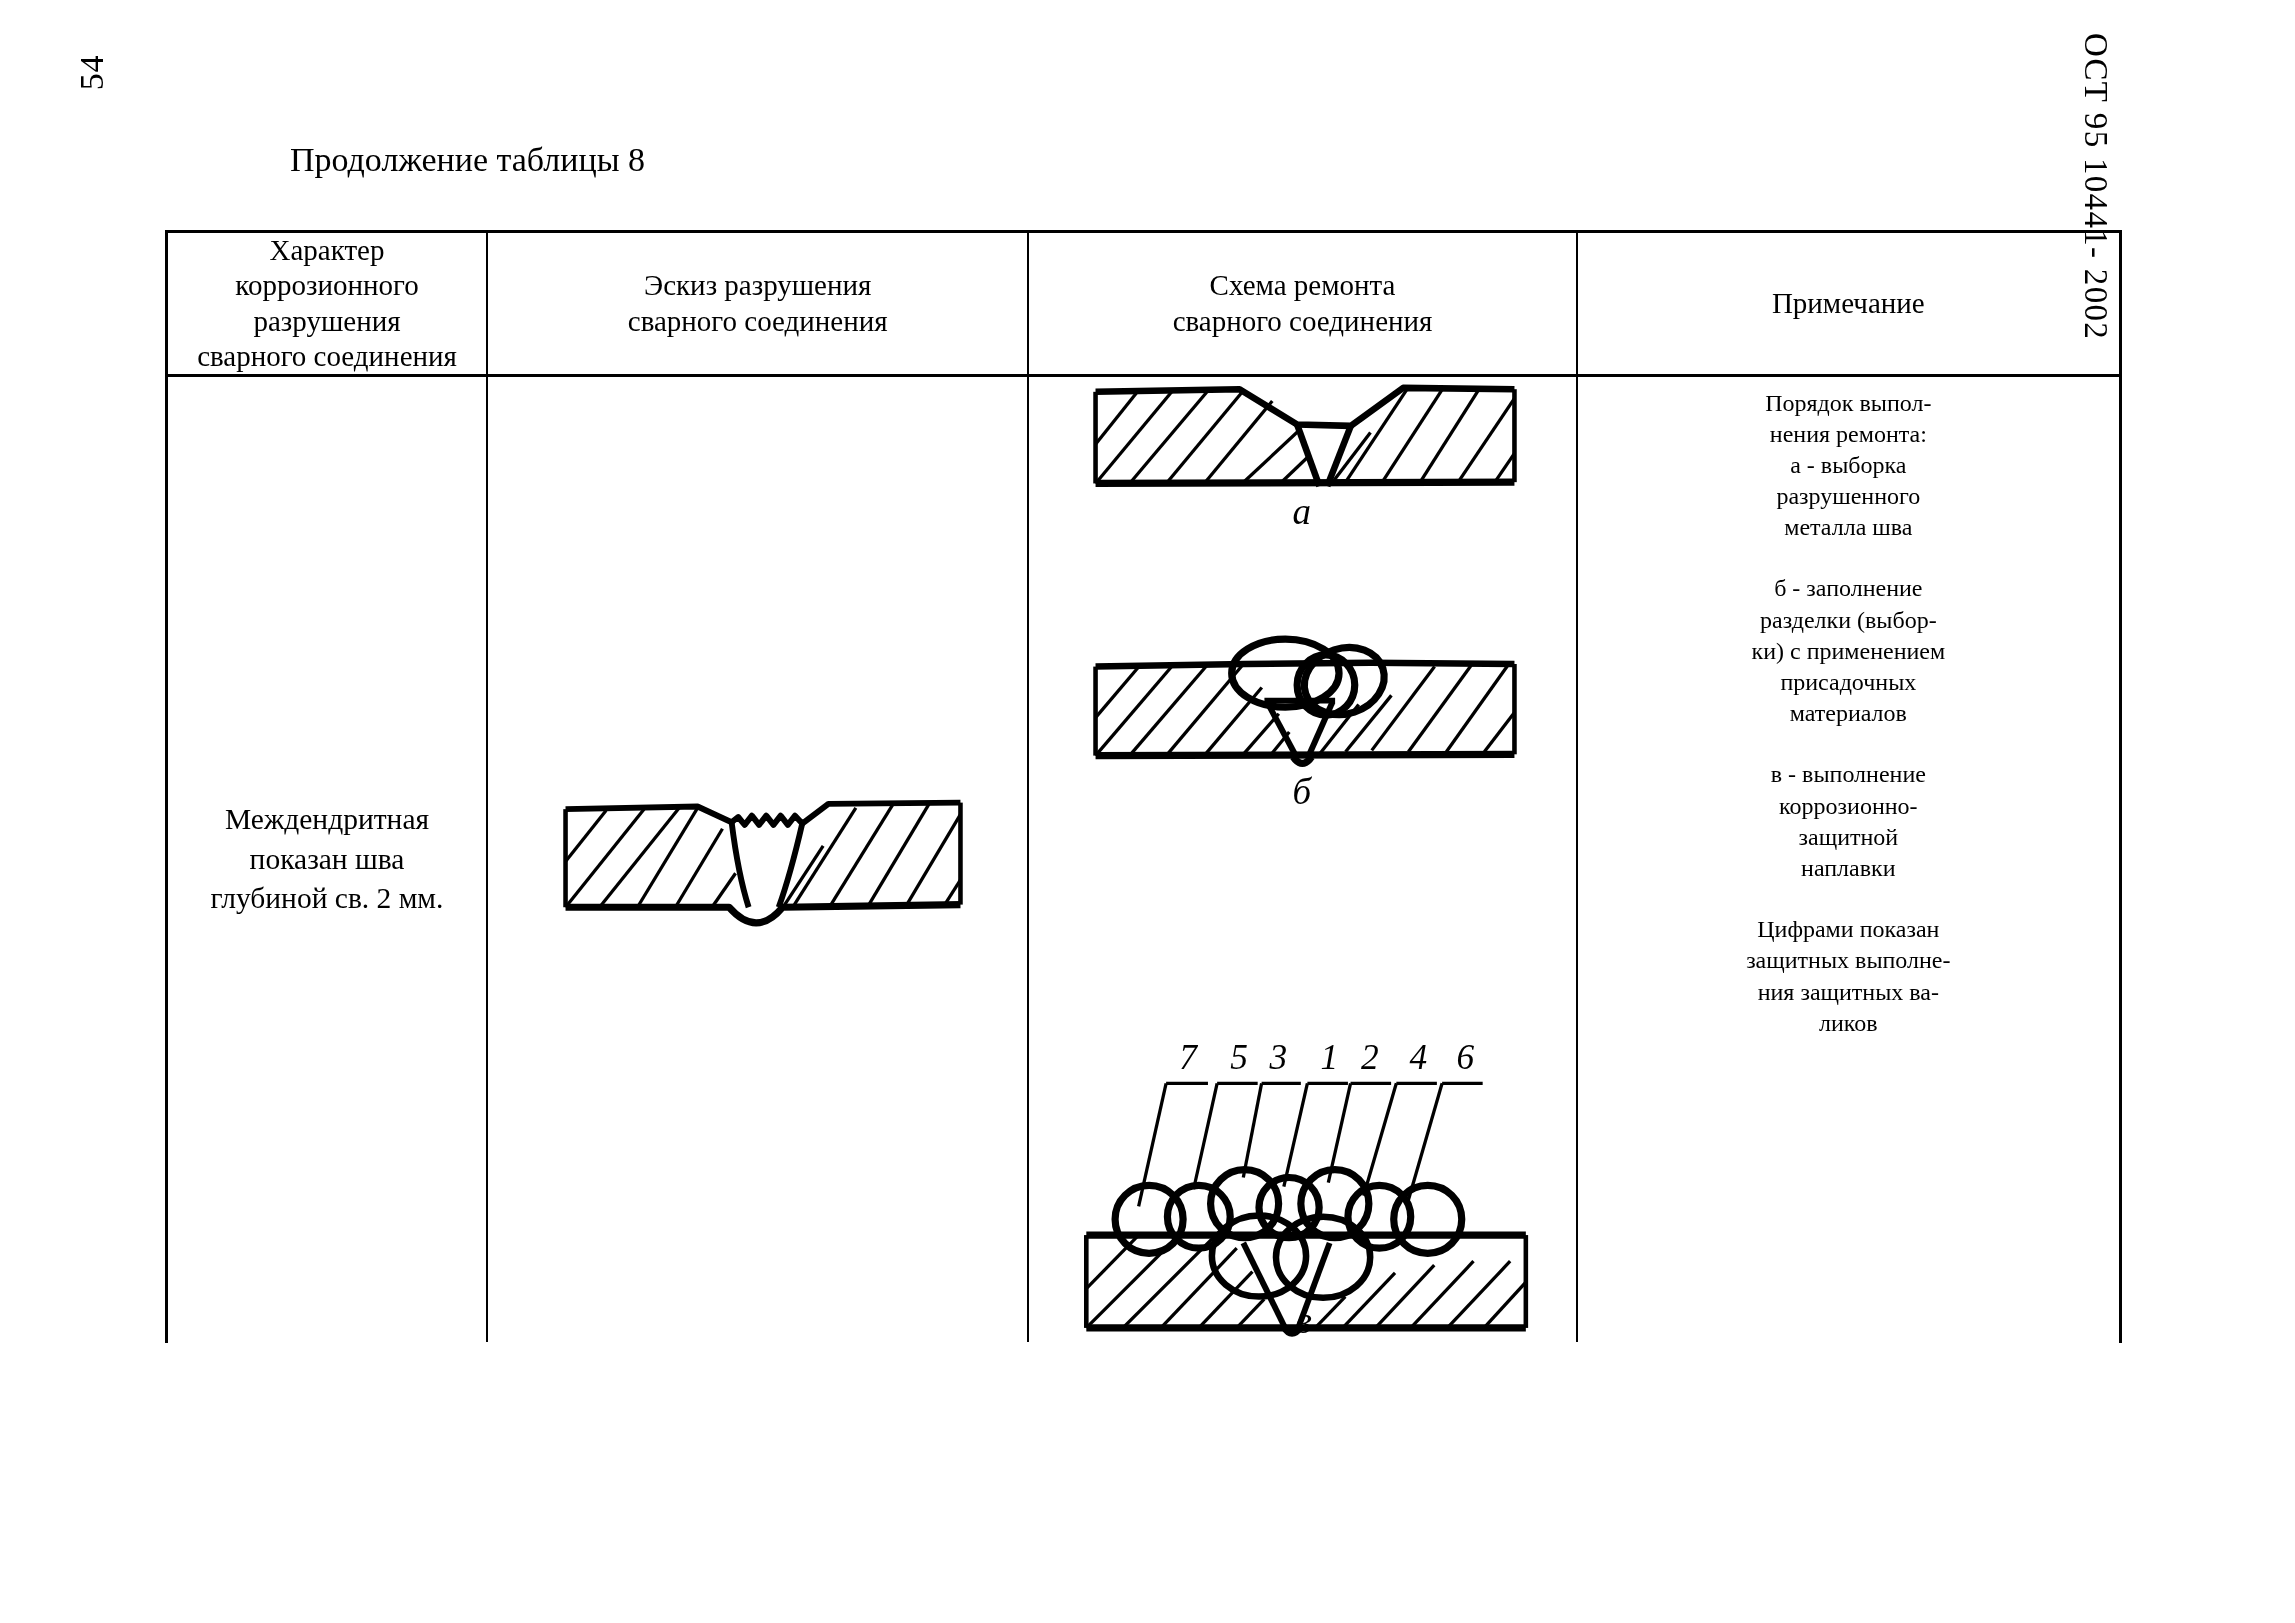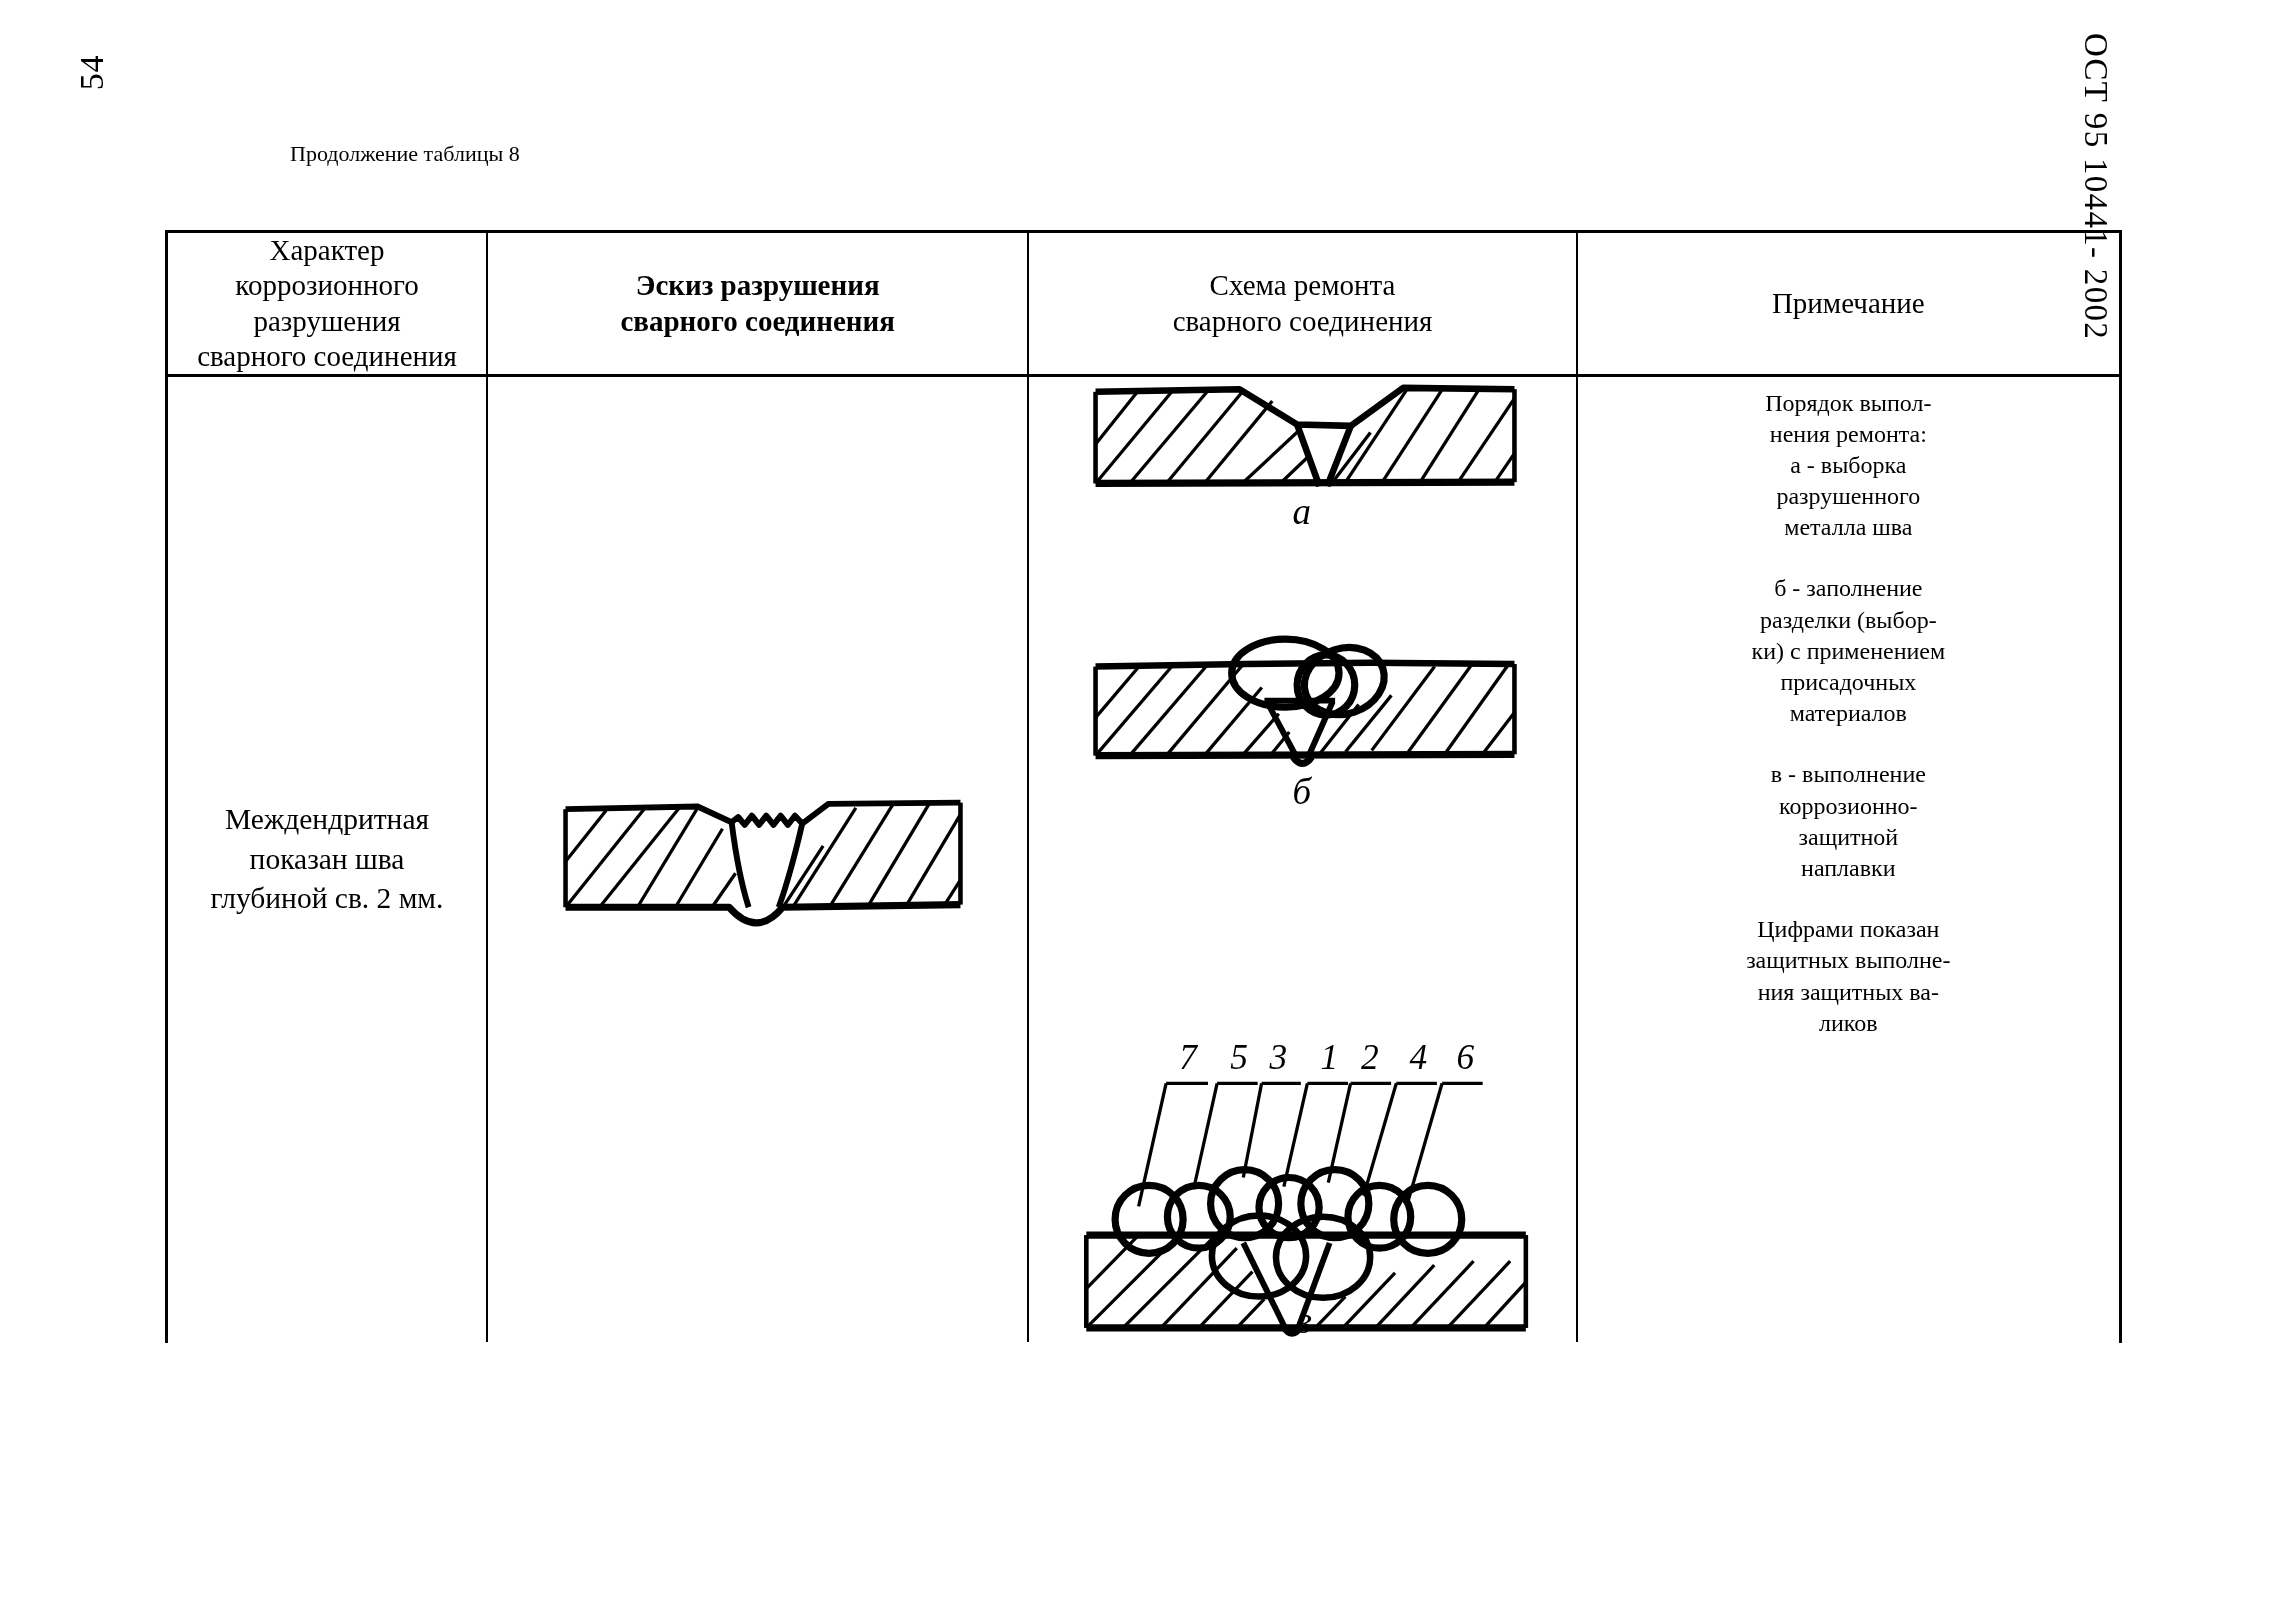--- a/index.html
+++ b/index.html
@@ -31,21 +31,21 @@
     font-size:33px;
     letter-spacing:1.3px;
     white-space:nowrap;
     text-align:left;
   }
 
   
   #table-caption{
     position:absolute;
     left:290px; top:141px;
-    font-size:22px;
+    font-size:34px;
     white-space:nowrap;
   }
 
   
   #repair-table{
     position:absolute;
     left:165px; top:230px;
     width:1957px; height:1113px;
     border-left:3.3px solid #000;
     border-top:3.3px solid #000;
@@ -63,21 +63,21 @@
     height:965px;
     box-sizing:border-box;
   }
   .col{
     box-sizing:border-box;
     border-right:2.6px solid #000;
     position:relative;
   }
   .col:last-child{border-right:none;}
   .c1{width:321px;}
-  .c2{width:543px;font-weight:bold;}
+  .c2{width:543px;}
   .c3{width:550px;}
   .c4{width:calc(1957px - 321px - 543px - 550px);}
 
   .th-inner{
     height:100%;
     display:flex;
     flex-direction:column;
     align-items:center;
     justify-content:center;
     text-align:center;

